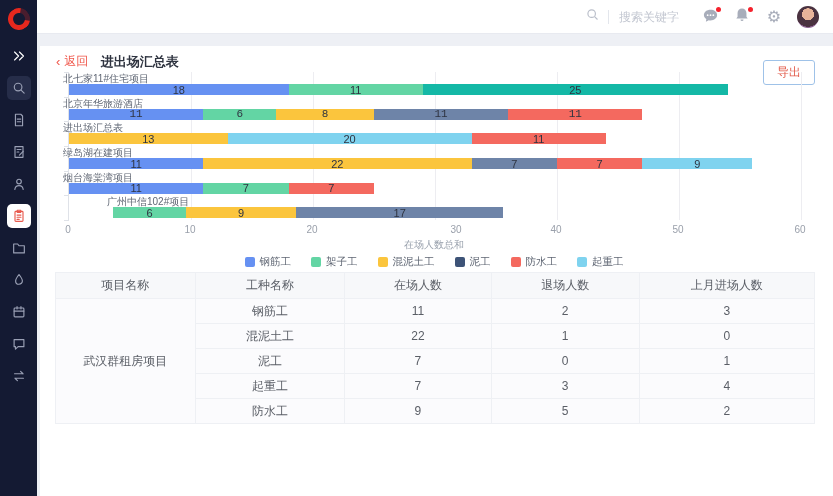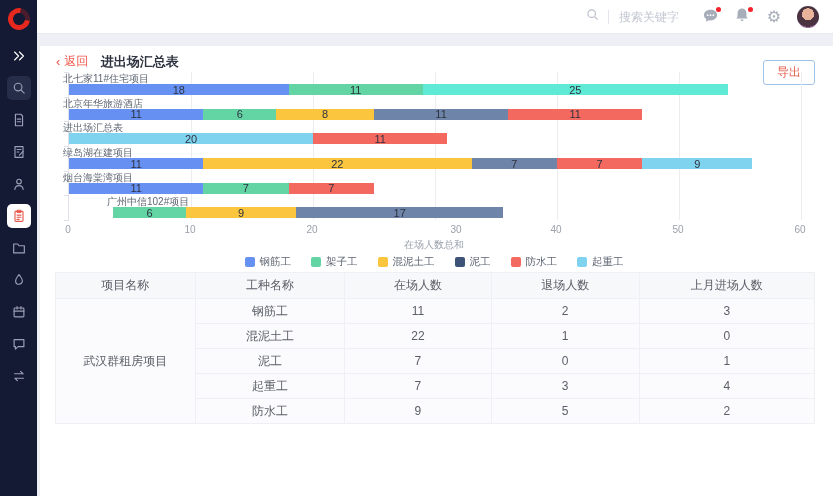--- a/index.html
+++ b/index.html
@@ -227,36 +227,37 @@
         <div class="y-tick" style="top: 49.3333px;"></div>
         <div class="y-tick" style="top: 74px;"></div>
         <div class="y-tick" style="top: 98.6667px;"></div>
         <div class="y-tick" style="top: 123.333px;"></div>
         <div class="y-tick" style="top: 148px;"></div>
         <div class="chart-row" style="top: 0px;">
           <div class="cat-label">北七家11#住宅项目</div>
           <div class="bar">
             <div class="seg" style="width: 219.6px; background: rgb(102, 145, 242);">18</div>
             <div class="seg" style="width: 134.2px; background: rgb(99, 213, 164);">11</div>
-            <div class="seg" style="width: 305px; background: #5eead4;">25</div>
-          </div>
-        </div>
-        <div class="chart-row" style="top: 24.6667px;">
+            <div class="seg" style="width: 305px; background: #14b8a6;">25</div>
+          </div>
+        </div>
+        <div class="chart-row" style="top: 24.6667px; font-family: Liberation Mono, monospace;">
           <div class="cat-label">北京年华旅游酒店</div>
           <div class="bar">
             <div class="seg" style="width: 134.2px; background: rgb(102, 145, 242);">11</div>
             <div class="seg" style="width: 73.2px; background: rgb(99, 213, 164);">6</div>
             <div class="seg" style="width: 97.6px; background: rgb(251, 197, 61);">8</div>
             <div class="seg" style="width: 134.2px; background: rgb(110, 132, 168);">11</div>
             <div class="seg" style="width: 134.2px; background: rgb(244, 105, 95);">11</div>
           </div>
         </div>
         <div class="chart-row" style="top: 49.3333px;">
           <div class="cat-label">进出场汇总表</div>
           <div class="bar">
+            <div class="seg" style="width: 158.6px; background: rgb(251, 197, 61);">13</div>
             <div class="seg" style="width: 244px; background: rgb(127, 211, 239);">20</div>
             <div class="seg" style="width: 134.2px; background: rgb(244, 105, 95);">11</div>
           </div>
         </div>
         <div class="chart-row" style="top: 74px;">
           <div class="cat-label">绿岛湖在建项目</div>
           <div class="bar">
             <div class="seg" style="width: 134.2px; background: rgb(102, 145, 242);">11</div>
             <div class="seg" style="width: 268.4px; background: rgb(251, 197, 61);">22</div>
             <div class="seg" style="width: 85.4px; background: rgb(110, 132, 168);">7</div>

